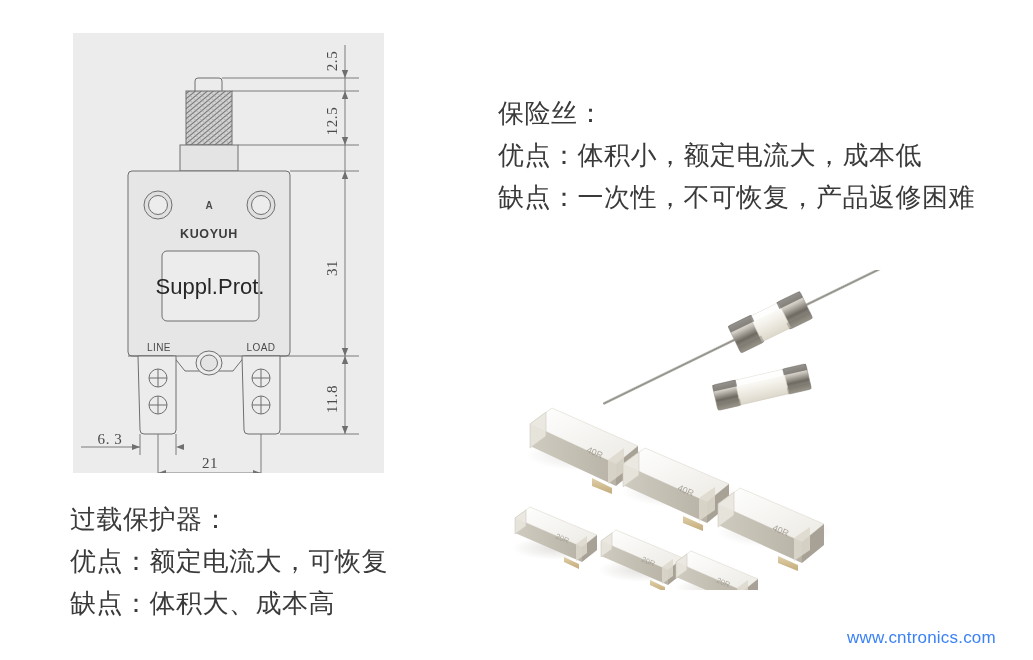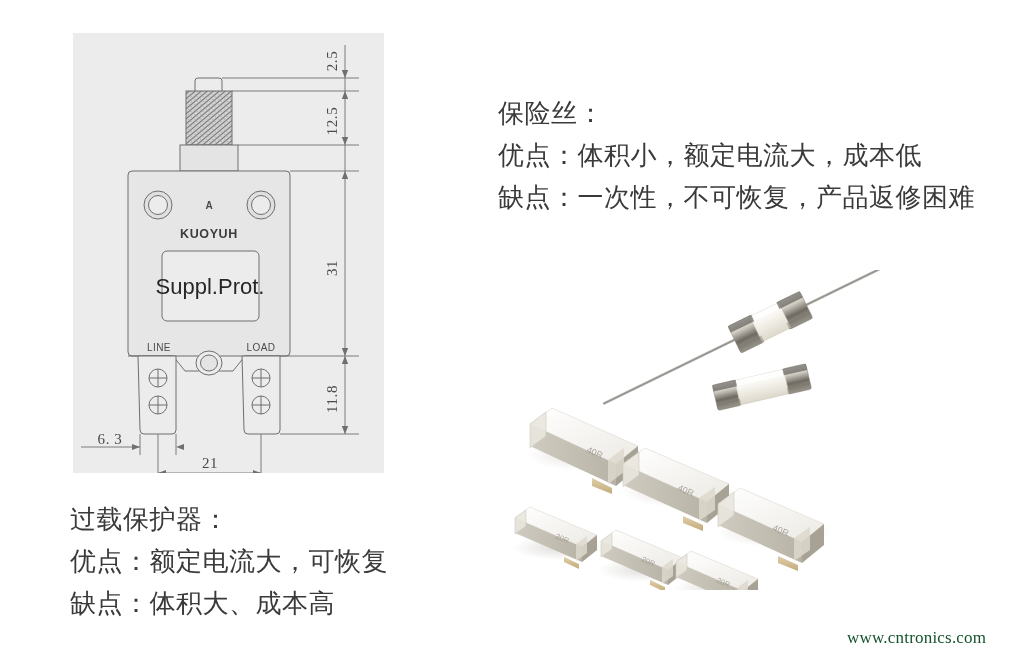--- a/index.html
+++ b/index.html
@@ -45,22 +45,22 @@
     width: 450px; height: 320px;
     background: #ffffff;
   }
   #fuse-svg { display: block; width: 450px; height: 320px; }
 
   
   #watermark {
     position: absolute;
     left: 847px; top: 628px;
     font-size: 17px;
-    color: #14532d;
-    font-family: Liberation Serif, serif;
+    color: #3b82f6;
+    font-family: Liberation Sans, sans-serif;
     white-space: nowrap;
     letter-spacing: 0.2px;
   }
 </style>
 </head>
 <body>
 
 <div id="page">
 
   <div id="drawing-panel">

